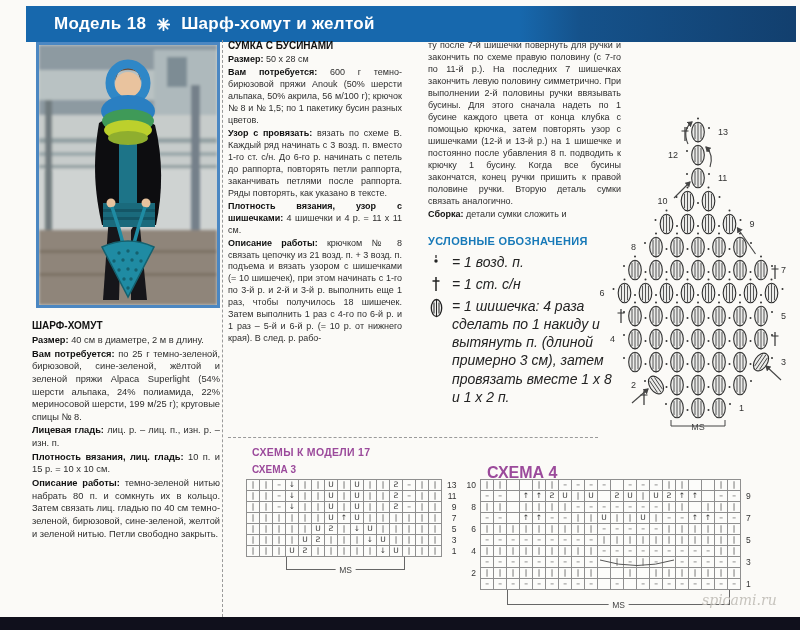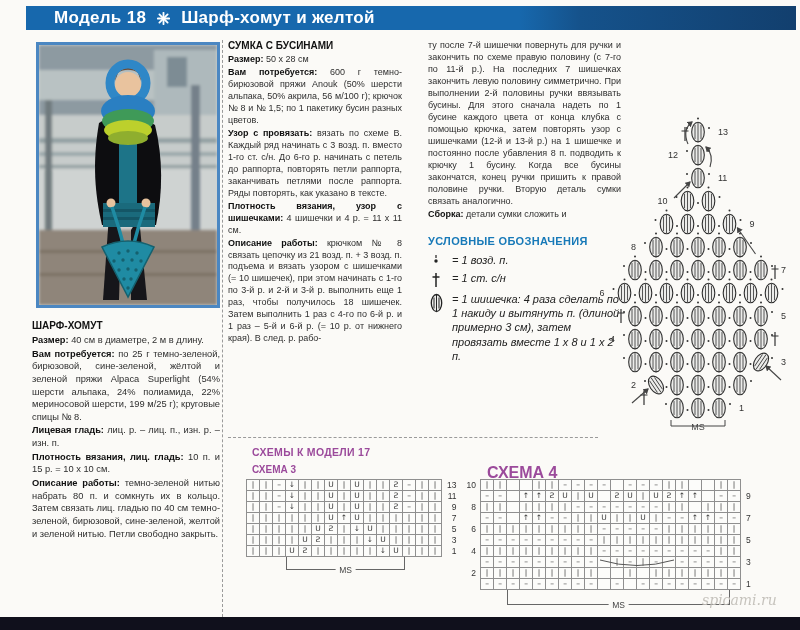--- a/index.html
+++ b/index.html
@@ -1,40 +1,40 @@
 <!DOCTYPE html>
 <html><head>
 <meta charset="utf-8">
 <style>
   html,body{margin:0;padding:0;background:#e9e7e3;}
   .page{position:relative;width:800px;height:630px;background:#fbfaf7;overflow:hidden;
         font-family:"Liberation Sans","DejaVu Sans",sans-serif;color:#2b2b2b;}
   
-  .banner{position:absolute;left:26px;top:6px;width:770px;height:24px;display:flex;align-items:center;gap:11px;
+  .banner{position:absolute;left:26px;top:6px;width:770px;height:36px;display:flex;align-items:center;gap:11px;
           padding-left:28px;box-sizing:border-box;color:#fff;font-weight:bold;font-size:17px;letter-spacing:.3px;
           background:linear-gradient(90deg,#1768ad 0%,#1768ad 64%,#15528b 72%,#123f6e 100%);}
   .banner .star{display:inline-flex;}
   
   .col{position:absolute;}
   .col h3{margin:0 0 3px;font-size:10px;color:#111;}
   .col p{margin:0 0 1px;text-align:justify;font-size:9px;line-height:1.33;color:#2e2e2e;}
   .col p b{color:#101010;}
   #col1{left:32px;top:320px;width:188px;}
   #col1 p{font-size:9.3px;line-height:1.36;}
   #col2{left:228px;top:40px;width:174px;}
   #col3{left:428px;top:40px;width:193px;}
   #col4{left:604px;top:42px;width:191px;}
   
   .photo{position:absolute;left:36px;top:42px;width:178px;height:260px;border:3px solid #4b87c2;background:#cfd3d2;}
   
   .legend{margin-top:14px;}
   .legend h4{margin:0 0 6px;font-size:11px;color:#1779b8;letter-spacing:.3px;}
   .legend .item{display:flex;gap:8px;margin-bottom:4px;align-items:flex-start;}
   .legend .sym{flex:0 0 16px;display:flex;justify-content:center;padding-top:1px;}
-  .legend .item span.txt{font-style:italic;font-size:11px;line-height:1.3;color:#222;}
+  .legend .item span.txt{font-style:italic;font-size:14px;line-height:1.3;color:#222;}
   
   .schema-label{margin-top:20px;font-size:11.5px;font-weight:bold;color:#1779b8;letter-spacing:.4px;}
   #schemaB{position:absolute;left:597px;top:106px;}
   
   .purple{color:#9b4a9b;font-weight:bold;}
   #schemesTitle{position:absolute;left:252px;top:446px;font-size:10.5px;letter-spacing:.3px;}
   #s3title{position:absolute;left:252px;top:464px;font-size:10px;text-align:right;}
   #s4title{position:absolute;left:487px;top:464px;font-size:16px;text-align:right;}
   .grid{position:absolute;display:flex;flex-direction:column;gap:1px;background:#8f8f8f;padding:1px;}
   .grow{display:flex;gap:1px;}

